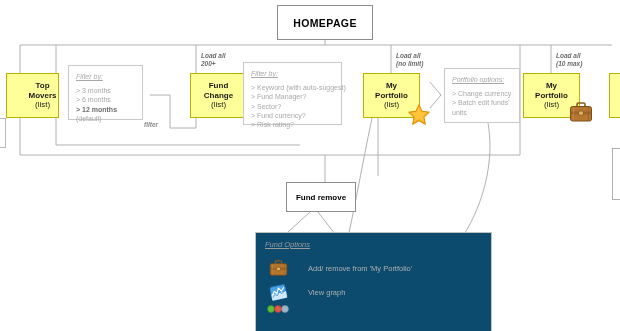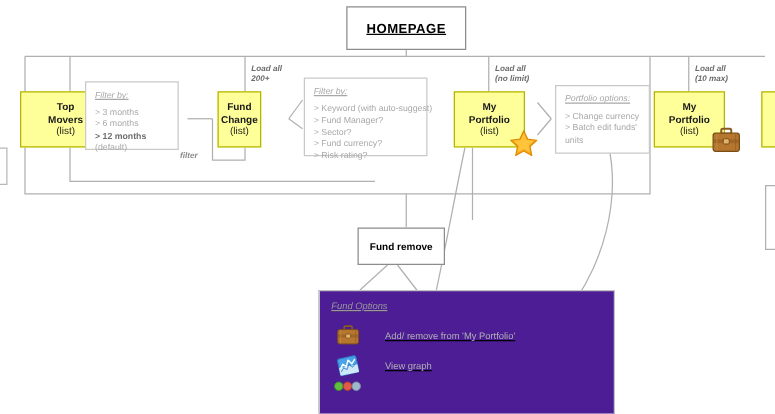--- a/index.html
+++ b/index.html
@@ -40,23 +40,22 @@
     position:absolute;color:#6b6b6b;font-style:italic;font-weight:bold;
     line-height:1.22;white-space:pre-line;
   }
   .caption-plain{
     position:absolute;color:#8a8a8a;font-style:italic;font-weight:bold;
   }
 
   
   #fund-options{
     position:absolute;left:255px;top:232px;width:237px;height:99px;
-    border:1px solid #c2c2c2;border-bottom:none;background:#4c1d95;box-sizing:border-box;
+    border:1px solid #c2c2c2;border-bottom:none;background:#0c4a6e;box-sizing:border-box;
     padding:7px 9px 0 9px;
-    text-decoration:underline;
   }
   #fund-options .fo-title{
     font-style:italic;text-decoration:underline;color:#9a9a9a;font-size:7.5px;
     display:block;margin-bottom:7px;
   }
   .fo-row{display:flex;align-items:center;height:24px;}
   .fo-ico{width:26px;flex:0 0 26px;display:flex;align-items:center;justify-content:center;}
   .fo-label{color:#b0b0b0;font-size:7.5px;padding-left:17px;white-space:nowrap;}
 
   
@@ -105,31 +104,31 @@
 
       <path d="M310,212 L288,232"></path>
       <path d="M318,212 L345,247"></path>
 
       <path d="M372,118 C362,165 352,225 338,281"></path>
 
       <path d="M487,118 C500,175 470,262 398,292"></path>
     </g>
   </svg>
 
-  <div class="node box-white" style="left:277px;top:5px;width:96px;height:35px;font-size:10.5px;letter-spacing:.4px;text-decoration:underline;">
+  <div class="node box-white" style="left:277px;top:5px;width:96px;height:35px;font-size:10.5px;letter-spacing:.4px;">
     <span>HOMEPAGE</span>
   </div>
 
-  <div class="node box-yellow" style="left:16px;top:73px;width:53px;height:45px;font-size:8px;padding-left:20px;">
+  <div class="node box-yellow" style="left:6px;top:73px;width:53px;height:45px;font-size:8px;padding-left:20px;">
     <span>Top</span>
     <span>Movers</span>
     <span class="sub">(list)</span>
   </div>
 
-  <div class="node box-yellow" style="left:174px;top:73px;width:35px;height:45px;font-size:8px;">
+  <div class="node box-yellow" style="left:190px;top:73px;width:57px;height:45px;font-size:8px;">
     <span>Fund</span>
     <span>Change</span>
     <span class="sub">(list)</span>
   </div>
 
   <div class="node box-yellow" style="left:363px;top:73px;width:57px;height:45px;font-size:8px;">
     <span>My</span>
     <span>Portfolio</span>
     <span class="sub">(list)</span>
   </div>

